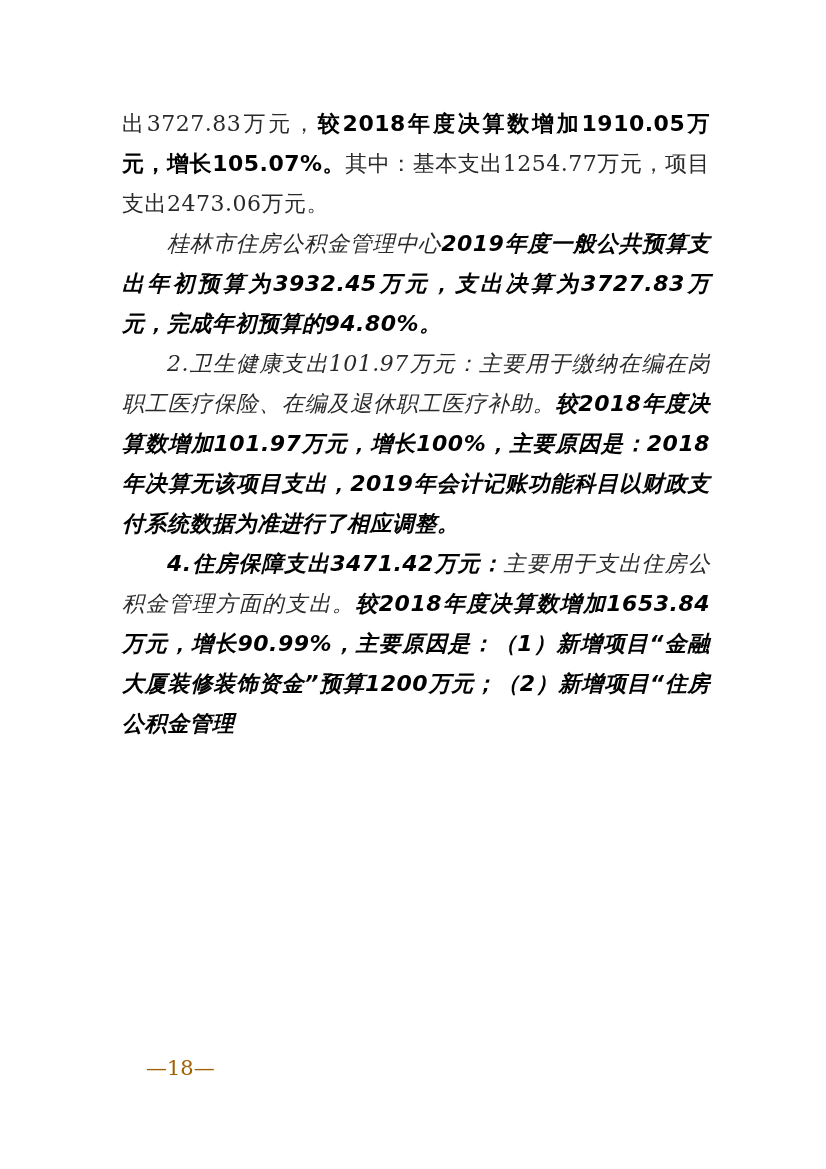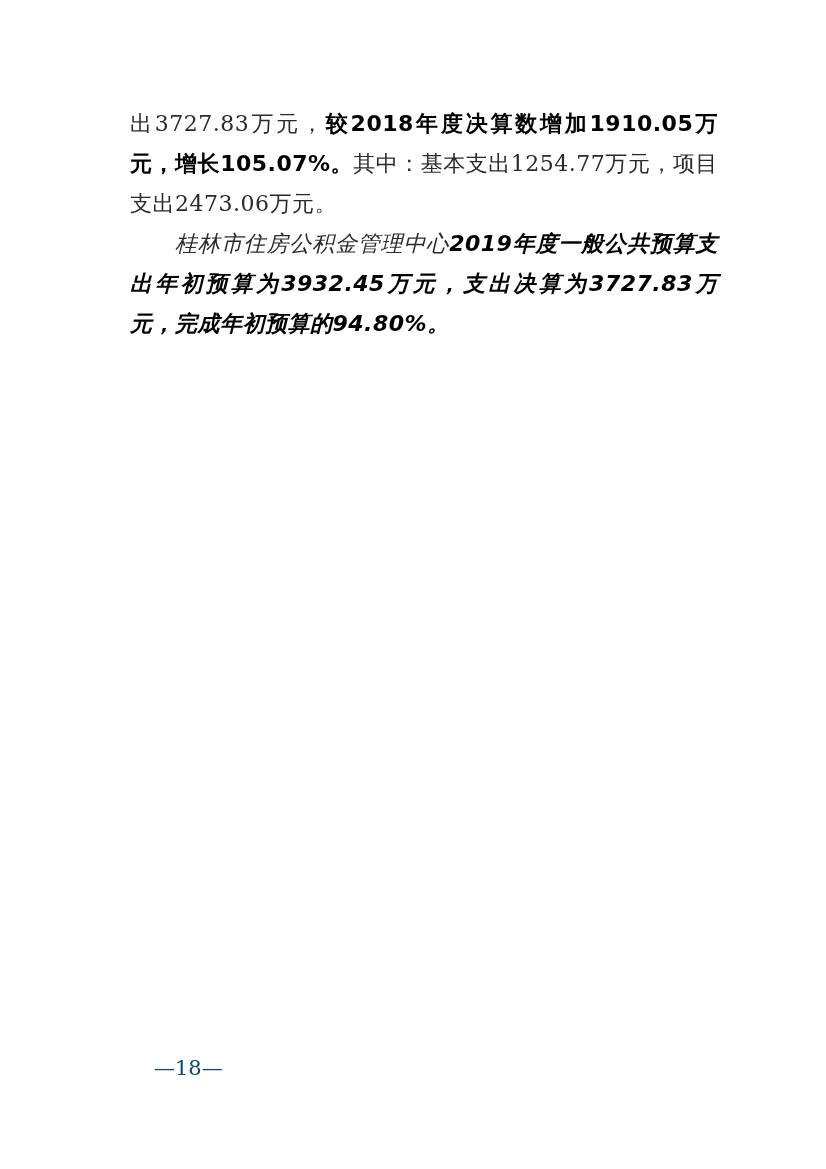--- a/index.html
+++ b/index.html
@@ -9,21 +9,21 @@
   }
   body {
     width: 826px;
     height: 1169px;
     position: relative;
     overflow: hidden;
     font-family: "DejaVu Serif", "Liberation Serif", serif;
   }
   .page {
     position: absolute;
-    left: 10px; top: 0;
+    left: 2px; top: 0;
     width: 662px;
     height: 1169px;
     background: #ffffff;
   }
   .content {
     position: absolute;
     left: 120px;
     top: 104px;
     width: 588px;
   }
@@ -50,25 +50,27 @@
     font-weight: 700;
     color: #000000;
   }
   .page-number {
     position: absolute;
     left: 144px;
     top: 1048px;
     font-size: 21px;
     line-height: 40px;
     font-family: "DejaVu Serif", "Liberation Serif", serif;
-    color: #0c4a6e;
+    color: #a16207;
   }
 </style>
 </head>
 <body>
 
 <div class="page">
   <div class="content">
       <p class="doc-para"><span class="run-regular">出3727.83万元，</span><span class="run-bold">较2018年度决算数增加1910.05万元，增长105.07%。</span><span class="run-regular">其中：基本支出1254.77万元，项目支出2473.06万元。</span></p>
       <p class="doc-para indent"><span class="run-regular">桂林市住房公积金管理中心</span><span class="run-bold">2019年度一般公共预算支出年初预算为3932.45万元，支出决算为3727.83万元，完成年初预算的94.80%。</span></p>
+      <p class="doc-para indent"><span class="run-regular">2.卫生健康支出101.97万元：主要用于缴纳在编在岗职工医疗保险、在编及退休职工医疗补助。</span><span class="run-bold">较2018年度决算数增加101.97万元，增长100%，主要原因是：2018年决算无该项目支出，2019年会计记账功能科目以财政支付系统数据为准进行了相应调整。</span></p>
+      <p class="doc-para indent"><span class="run-bold">4.住房保障支出3471.42万元：</span><span class="run-regular">主要用于支出住房公积金管理方面的支出。</span><span class="run-bold">较2018年度决算数增加1653.84万元，增长90.99%，主要原因是：（1）新增项目“金融大厦装修装饰资金”预算1200万元；（2）新增项目“住房公积金管理</span></p>
     </div>
   <div class="page-number">—18—</div>
 </div>
 
 </body></html>

